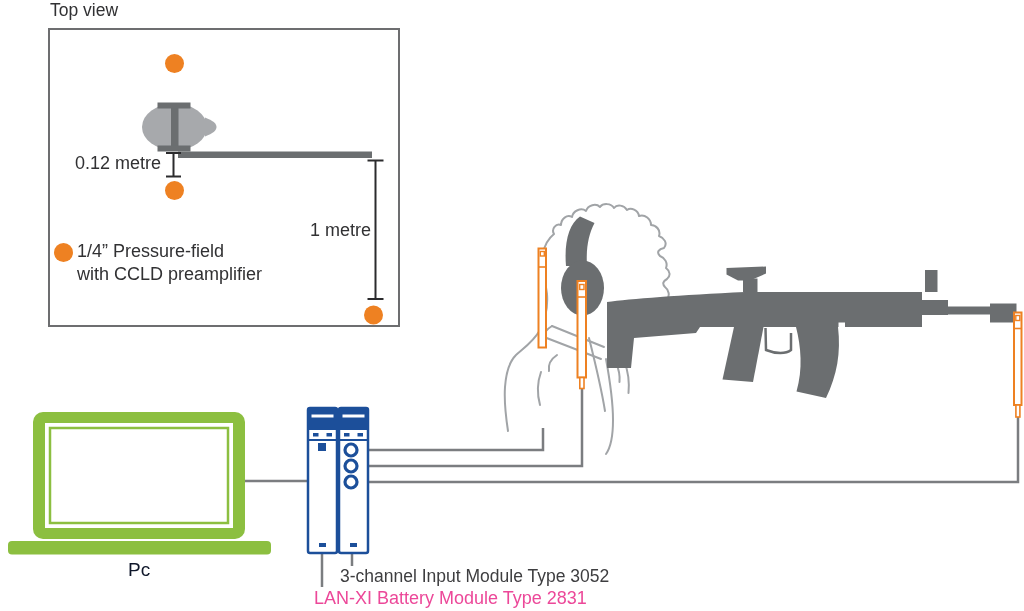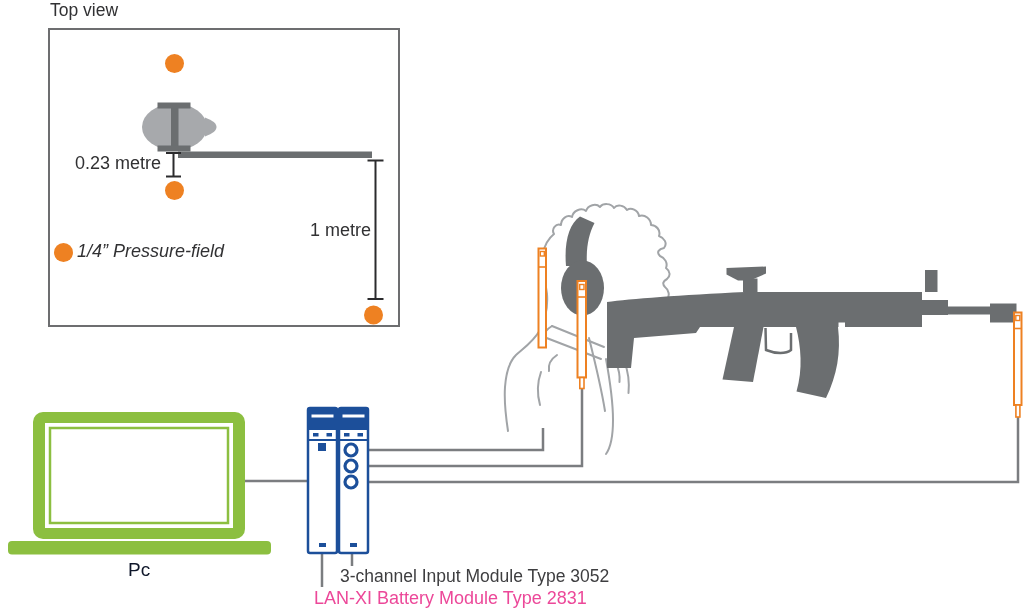--- a/index.html
+++ b/index.html
@@ -5,21 +5,21 @@
   html,body{margin:0;padding:0;background:#ffffff;}
   #canvas{
     position:relative;width:1024px;height:611px;background:#ffffff;overflow:hidden;
     font-family:"Liberation Sans", sans-serif;
   }
   #scene{position:absolute;left:0;top:0;}
   .txt{position:absolute;color:#313133;white-space:nowrap;}
   .title{left:50px;top:0px;font-size:17.5px;}
   .dim-small{left:75px;top:153px;font-size:18px;}
   .dim-large{left:310px;top:220px;font-size:18px;}
-  .legend{left:77px;top:240px;font-size:18px;line-height:22.5px;font-style:italic;}
+  .legend{left:77px;top:240px;font-size:18px;line-height:22.5px;}
   .legend div{white-space:nowrap;}
   .legend-dot{position:absolute;left:54px;top:243px;width:19px;height:19px;border-radius:50%;background:#EE8122;}
   .pc-label{left:128px;top:559px;font-size:19px;color:#0f172a;}
   .module-label-1{left:340px;top:566px;font-size:17.5px;color:#3E3E40;}
   .module-label-2{left:314px;top:588px;font-size:18px;color:#ec4899;}
   .inset-box{
     position:absolute;left:48px;top:28px;width:348px;height:295px;
     border:2px solid #6D6E70;background:transparent;
   }
 </style>
@@ -143,25 +143,26 @@
       <rect x="33" y="412" width="212" height="127" rx="10" fill="#8CBF40"></rect>
       <rect x="45" y="423" width="188" height="105" fill="#ffffff"></rect>
       <rect x="50" y="428" width="178" height="95" fill="#ffffff" stroke="#8CBF40" stroke-width="2.5"></rect>
       <rect x="8" y="541" width="263" height="13.5" rx="4" fill="#8CBF40"></rect>
     </g>
   </svg>
 
   <div class="inset-box"></div>
 
   <div class="txt title">Top view</div>
-  <div class="txt dim-small">0.23 metre</div>
+  <div class="txt dim-small">0.12 metre</div>
   <div class="txt dim-large">1 metre</div>
 
   <div class="legend-dot"></div>
   <div class="txt legend">
     <div>1/4” Pressure-field</div>
+    <div>with CCLD preamplifier</div>
   </div>
 
   <div class="txt pc-label">Pc</div>
   <div class="txt module-label-1">3-channel Input Module Type 3052</div>
   <div class="txt module-label-2">LAN-XI Battery Module Type 2831</div>
 
 </div>
 
 </body></html>

